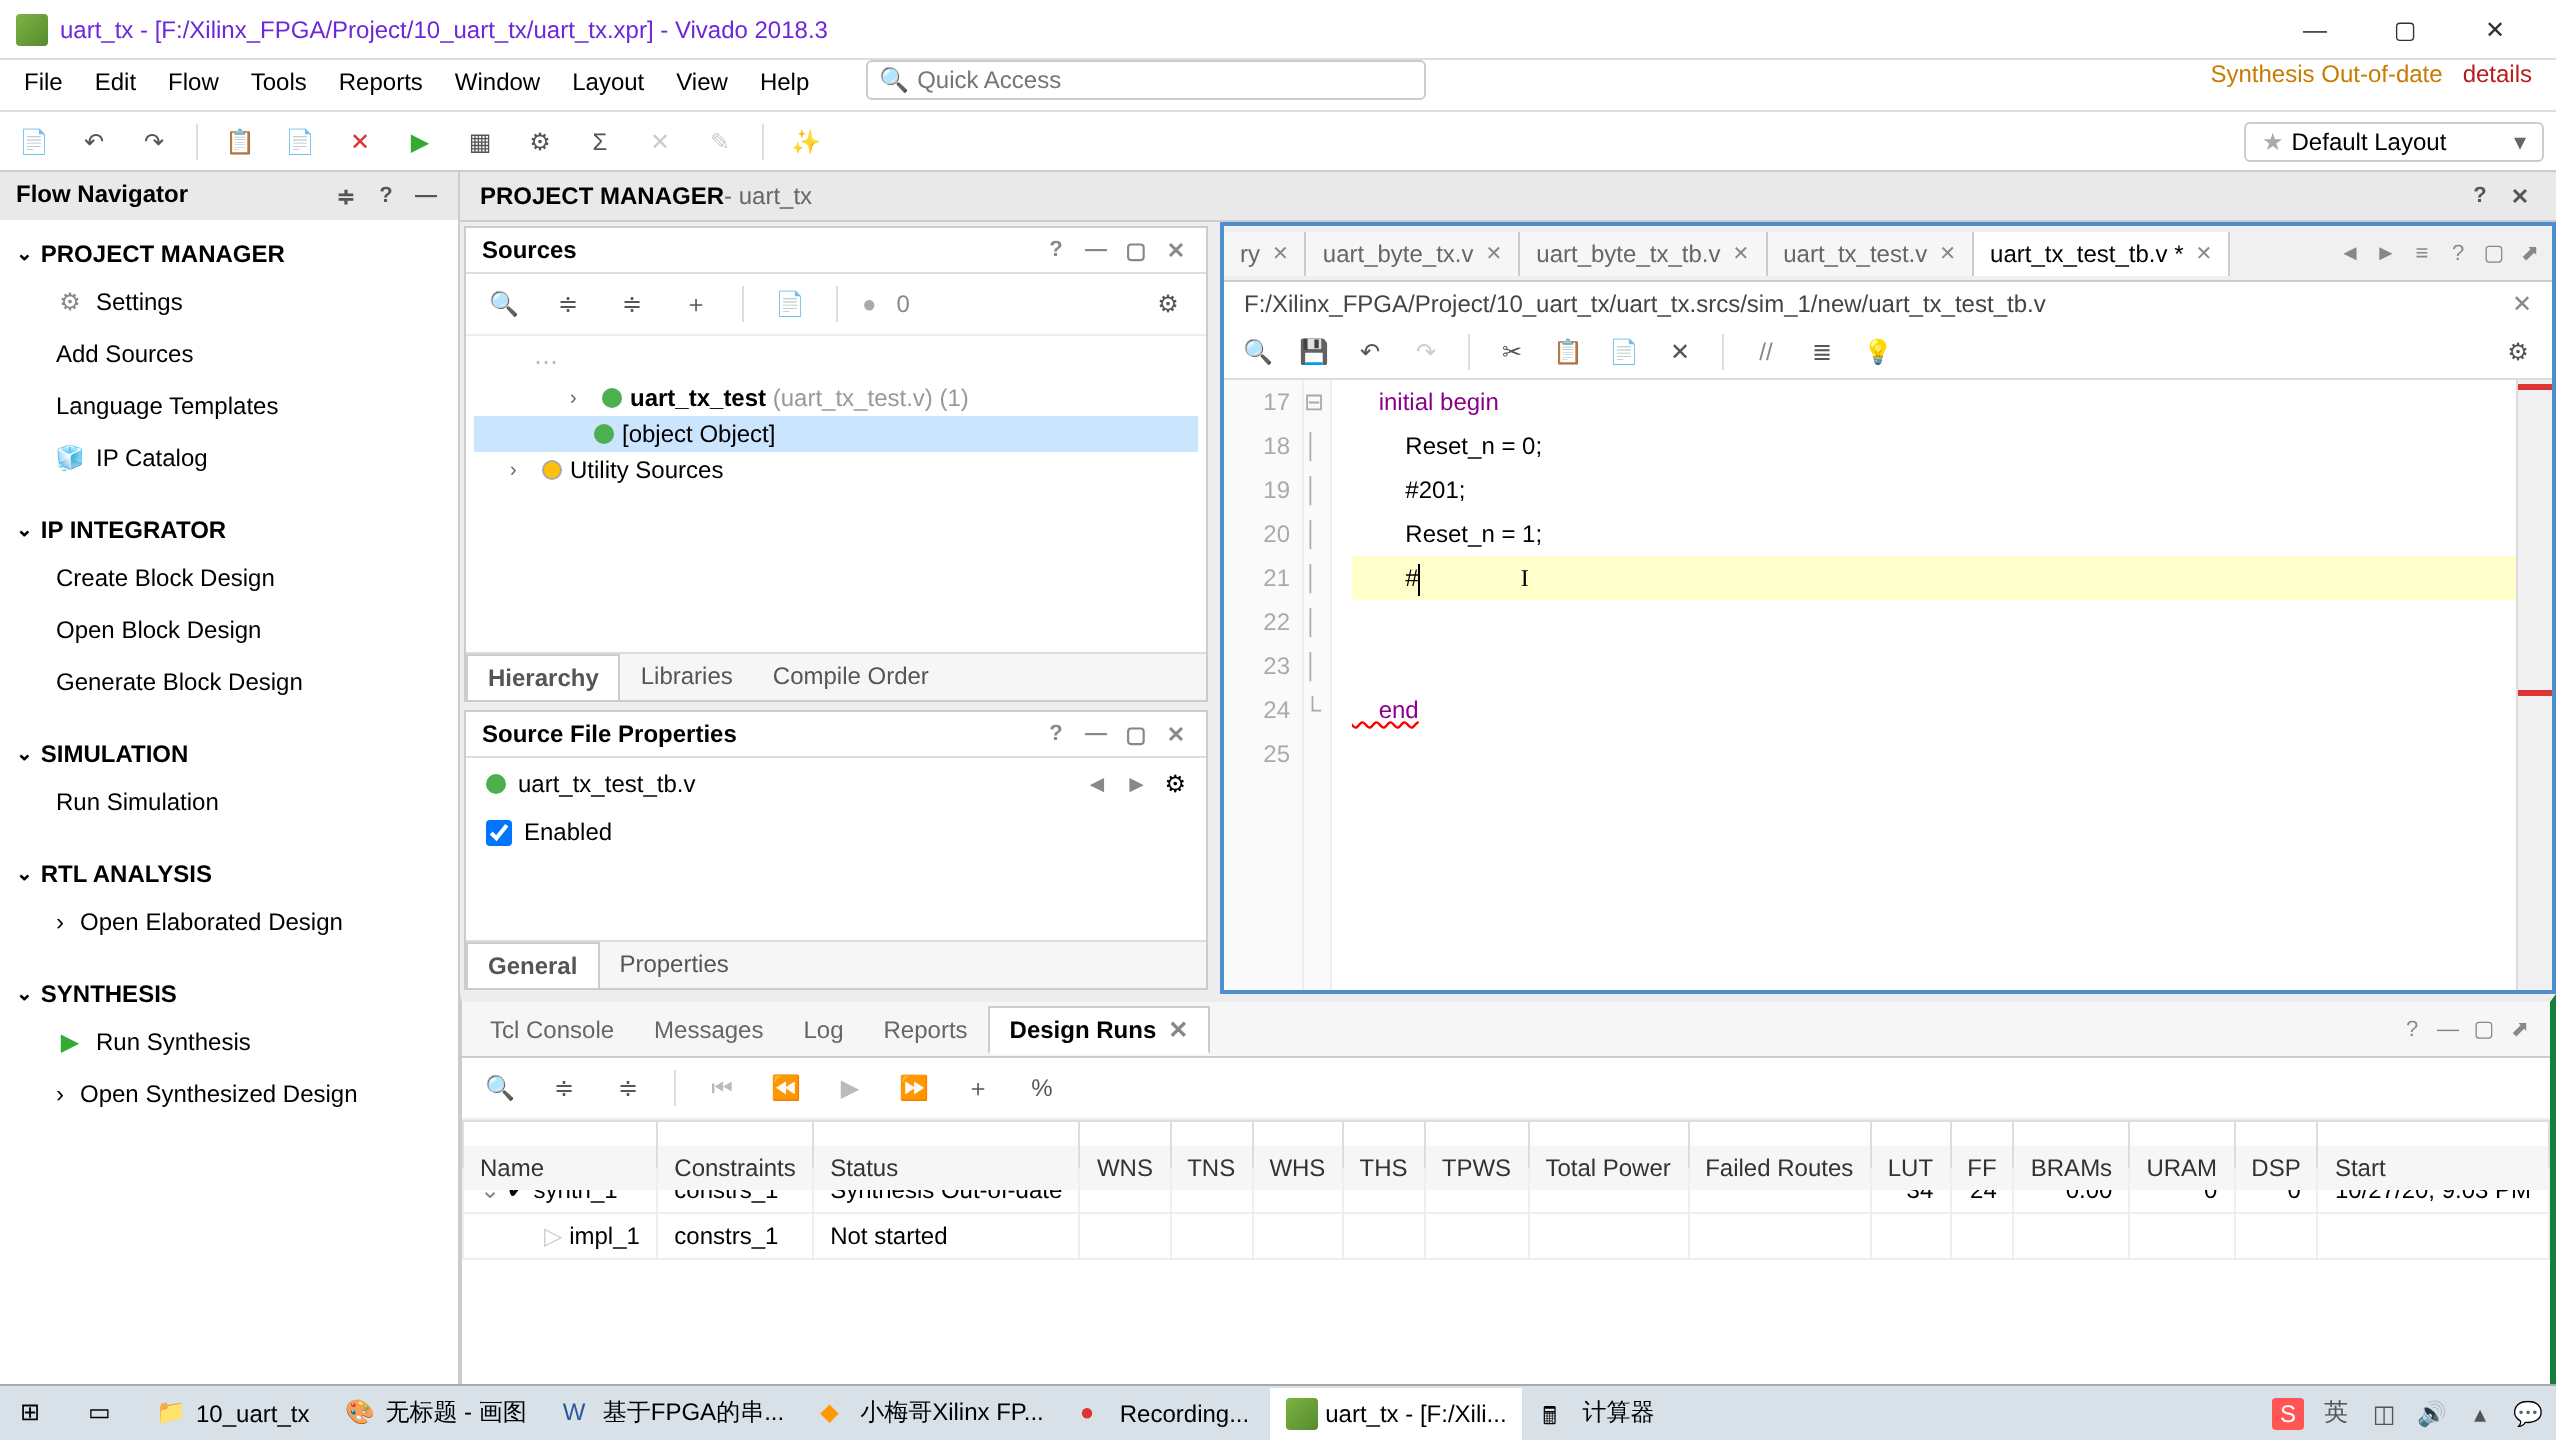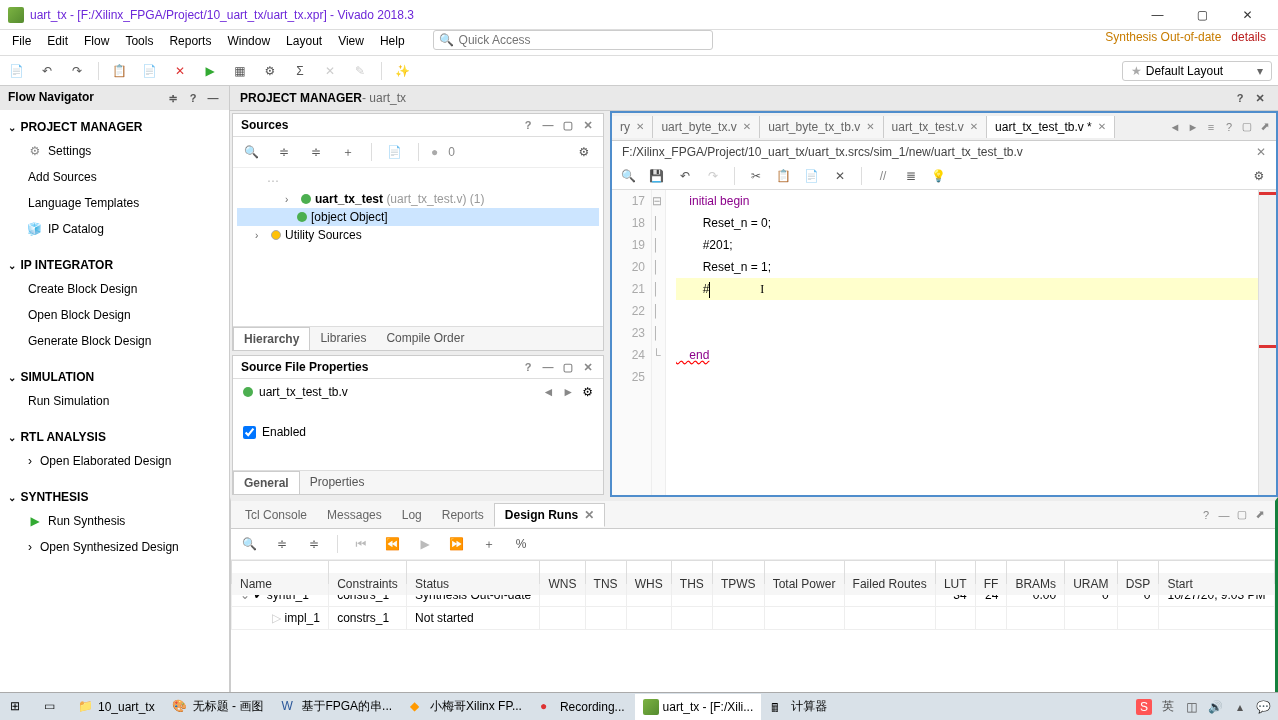--- a/index.html
+++ b/index.html
@@ -67,21 +67,21 @@
 .tree-dot-yellow { width: 10px; height: 10px; background: #ffc107; border-radius: 50%; border: 1px solid #aaa; }
 .tree-text { cursor: default; }
 .tree-text-gray { color: #999; }
 
 .panel-tabs { display: flex; border-top: 1px solid #ddd; background: #f6f6f6; }
 .panel-tab { padding: 4px 10px; cursor: pointer; color: #555; }
 .panel-tab.active { background: #fff; border: 1px solid #ccc; border-bottom: none; font-weight: bold; }
 
 .sfp-row { display: flex; align-items: center; padding: 6px 10px; gap: 6px; }
 .sfp-nav { margin-left: auto; display: flex; gap: 8px; }
-.chk { display: flex; align-items: center; gap: 6px; padding: 4px 10px; margin-top: 16px; }
+.chk { display: flex; align-items: center; gap: 6px; padding: 4px 10px; }
 
 .editor-tabs { display: flex; background: #f0f0f0; border-bottom: 1px solid #ccc; align-items: center; height: 28px; overflow: hidden; }
 .editor-tab { display: flex; align-items: center; padding: 4px 8px; gap: 6px; background: #f6f6f6; border-right: 1px solid #ccc; color: #666; cursor: pointer; white-space: nowrap; }
 .editor-tab.active { background: #fff; color: #000; }
 .editor-tab .x { color: #888; font-size: 10px; }
 .editor-tab-ctrls { margin-left: auto; display: flex; gap: 4px; padding: 0 4px; }
 
 .editor-path { padding: 4px 10px; background: #fff; color: #444; display: flex; align-items: center; }
 .editor-path .x { margin-left: auto; color: #888; cursor: pointer; }
 .editor-toolbar { padding: 4px 8px; display: flex; gap: 10px; align-items: center; background: #fff; border-bottom: 1px solid #ddd; }

